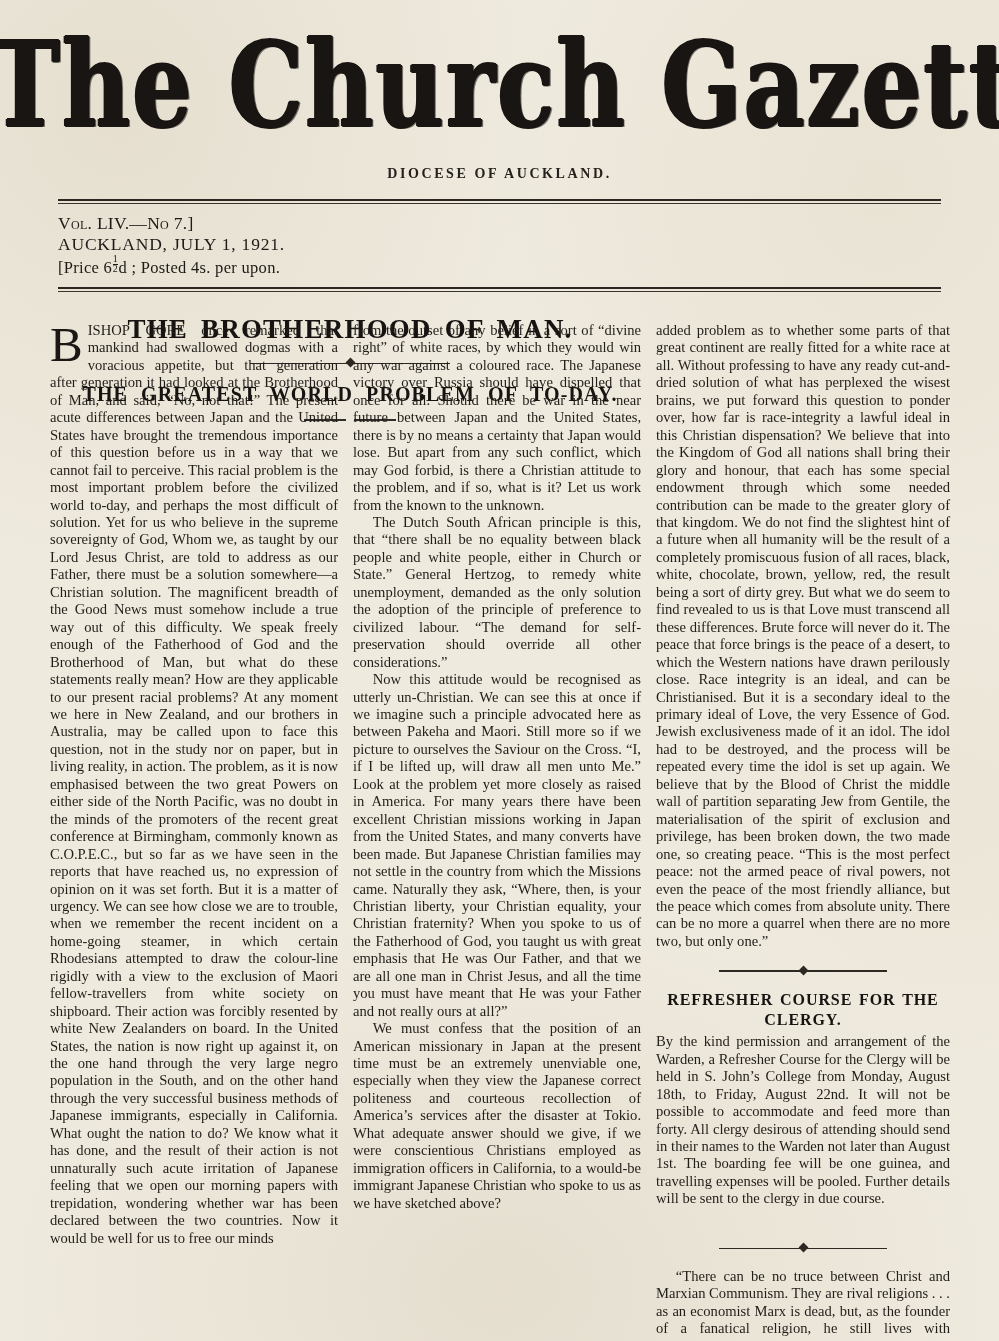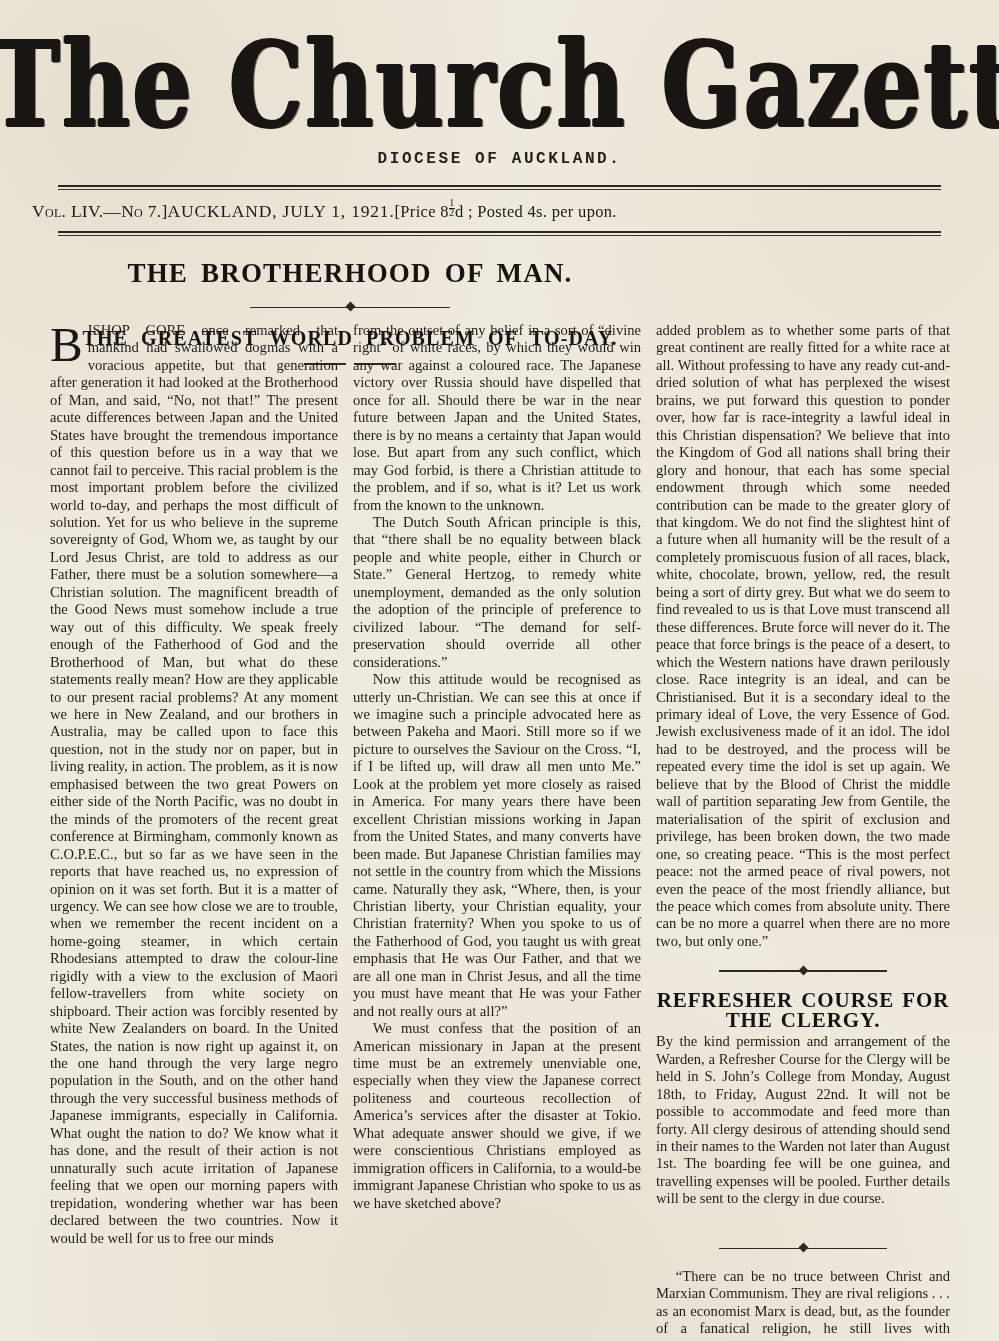--- a/index.html
+++ b/index.html
@@ -43,48 +43,49 @@
     transform-origin: center top;
     white-space: nowrap;
     text-shadow:
        1.2px 0 0 #191513,
       -1.2px 0 0 #191513,
        0 1.1px 0 #191513,
        0 -0.6px 0 #191513,
        2px 1px 0 rgba(25,21,19,.55);
   }
   .masthead-sub {
-    margin-top: 32px;
-    font-family: Liberation Mono, monospace;
-    font-size: 16px;
+    margin-top: 48px;
+    font-family: Liberation Serif, serif;
+    font-size: 14px;
     font-weight: bold;
     letter-spacing: 2.6px;
     color: #26211d;
   }
 
   
   .rule-double {
     margin: 0 58px;
     border-top: 2.2px solid #2b2622;
     border-bottom: 1px solid #3a342e;
     height: 2px;
   }
   .rule-double.top { margin-top: 17px; }
   .rule-double.bottom { margin-top: 0; }
 
   
   .dateline {
     display: flex;
     align-items: baseline;
-    justify-content: flex-start;
-    margin: 0 30px;
+    justify-content: space-between;
+    margin: 0 56px;
     padding: 9px 2px 9px 2px;
     font-size: 17.5px;
     letter-spacing: .3px;
     white-space: nowrap;
+    flex-direction: column;
   }
   .dateline .vol { font-variant: small-caps; }
   .dateline .place { letter-spacing: .8px; }
   .dateline .price { font-size: 16.5px; }
   .frac {
     display: inline-block;
     font-size: 10px;
     line-height: 1;
     vertical-align: 1px;
     margin: 0 .5px;
@@ -194,21 +195,21 @@
     font-size: 49px;
     line-height: 40px;
     padding: 3px 5px 0 0;
     font-weight: normal;
     font-family: "Liberation Serif", serif;
     color: #1b1714;
   }
 
   .col3-head {
     text-align: center;
-    font-size: 21px;
+    font-size: 16px;
     font-weight: bold;
     letter-spacing: .9px;
     word-spacing: 2px;
     line-height: 20px;
     margin-bottom: 3px;
     color: #161311;
   }
   .spacer-md { height: 20px; }
 
   .orn-dot.narrow { width: 168px; margin: 11px auto 9px auto; }
@@ -222,21 +223,21 @@
     <div class="masthead-title">The Church Gazette</div>
     <div class="masthead-sub">DIOCESE OF AUCKLAND.</div>
   </div>
 
   <div class="rule-double top"></div>
 
   <div class="dateline">
     <div class="vol">Vol. LIV.—No 7.]</div>
     <div class="place">AUCKLAND, JULY 1, 1921.</div>
     <div class="price">
-      <span>[Price 8</span><span class="frac"><sup>1</sup><sub>2</sub></span><span>d ; Posted 4s. per upon.</span>
+      <span>[Price 6</span><span class="frac"><sup>1</sup><sub>2</sub></span><span>d ; Posted 4s. per upon.</span>
     </div>
   </div>
 
   <div class="rule-double bottom"></div>
 
   <div class="headline-block">
     <div class="headline-main">THE BROTHERHOOD OF MAN.</div>
     <div class="orn-dot"></div>
     <div class="headline-sub">THE GREATEST WORLD   PROBLEM OF TO-DAY.</div>
     <div class="orn-dash">

